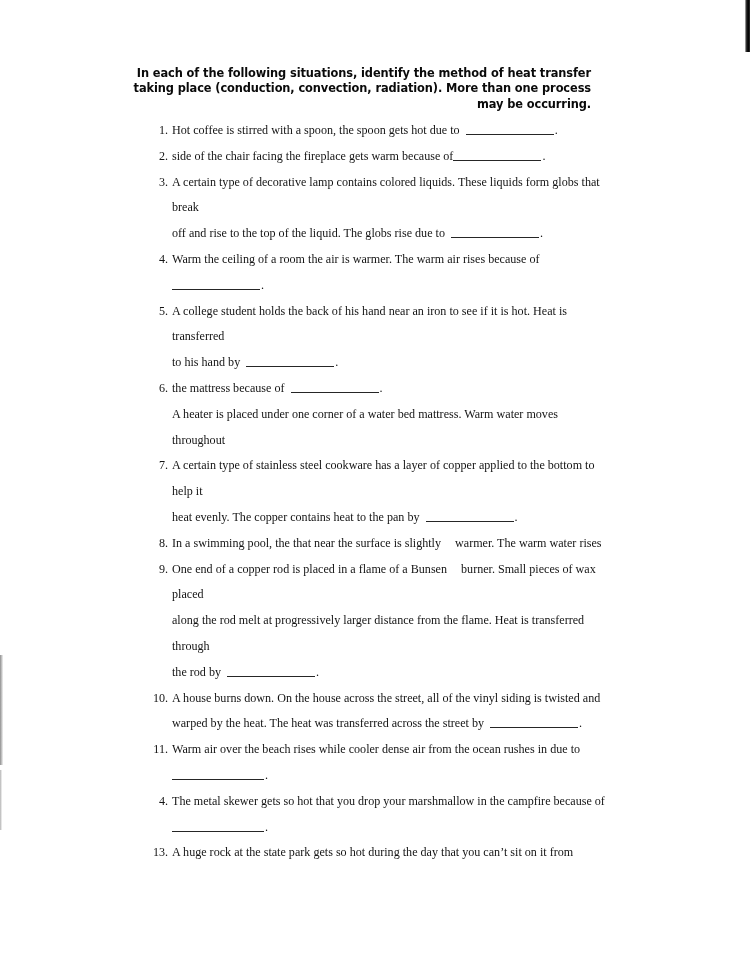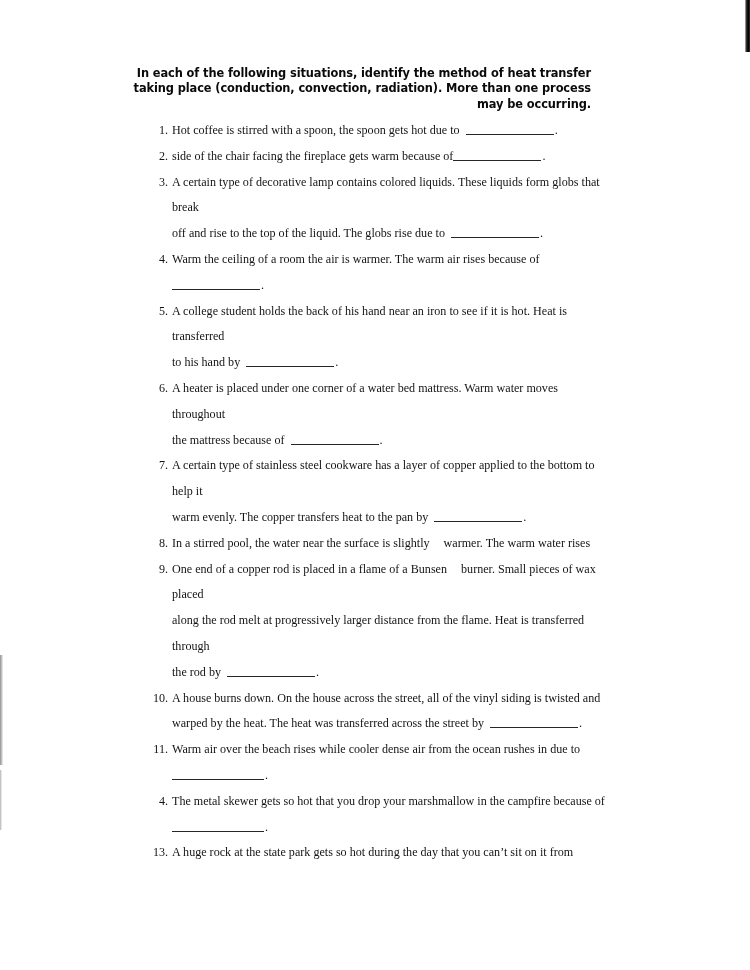--- a/index.html
+++ b/index.html
@@ -153,31 +153,31 @@
         <span class="q-number">4.</span>
         <span class="q-body"><span>Warm the ceiling of a room the air is warmer.  The warm air rises because of</span><span class="blank tight-left"></span><span>.</span></span>
       </li>
       <li class="question-item">
         <span class="q-number">5.</span>
         <span class="q-body"><span>A college student holds the back of his hand near an iron to see if it is hot.  Heat is transferred</span></span>
         <span class="q-body"><span>to his hand by </span><span class="blank"></span><span>.</span></span>
       </li>
       <li class="question-item">
         <span class="q-number">6.</span>
+        <span class="q-body"><span>the mattress because of </span><span class="blank"></span><span>.</span></span>
         <span class="q-body"><span>A heater is placed under one corner of a water bed mattress.  Warm water moves throughout</span></span>
-        <span class="q-body"><span>the mattress because of </span><span class="blank"></span><span>.</span></span>
       </li>
       <li class="question-item">
         <span class="q-number">7.</span>
         <span class="q-body"><span>A certain type of stainless steel cookware has a layer of copper applied to the bottom to help it</span></span>
-        <span class="q-body"><span>warm evenly.  The copper transfers heat to the pan by </span><span class="blank"></span><span>.</span></span>
+        <span class="q-body"><span>heat evenly.  The copper contains heat to the pan by </span><span class="blank"></span><span>.</span></span>
       </li>
       <li class="question-item">
         <span class="q-number">8.</span>
-        <span class="q-body"><span>In a stirred pool, the water near the surface is slightly</span><span class="gap"></span><span>warmer.  The warm water rises</span></span>
+        <span class="q-body"><span>In a swimming pool, the that near the surface is slightly</span><span class="gap"></span><span>warmer.  The warm water rises</span></span>
       </li>
       <li class="question-item">
         <span class="q-number">9.</span>
         <span class="q-body"><span>One end of a copper rod is placed in a flame of a Bunsen</span><span class="gap"></span><span>burner.  Small pieces of wax placed</span></span>
         <span class="q-body"><span>along the rod melt at progressively larger distance from the flame.  Heat is transferred through</span></span>
         <span class="q-body"><span>the rod by </span><span class="blank"></span><span>.</span></span>
       </li>
       <li class="question-item">
         <span class="q-number">10.</span>
         <span class="q-body"><span>A house burns down.  On the house across the street, all of the vinyl siding is twisted and</span></span>

